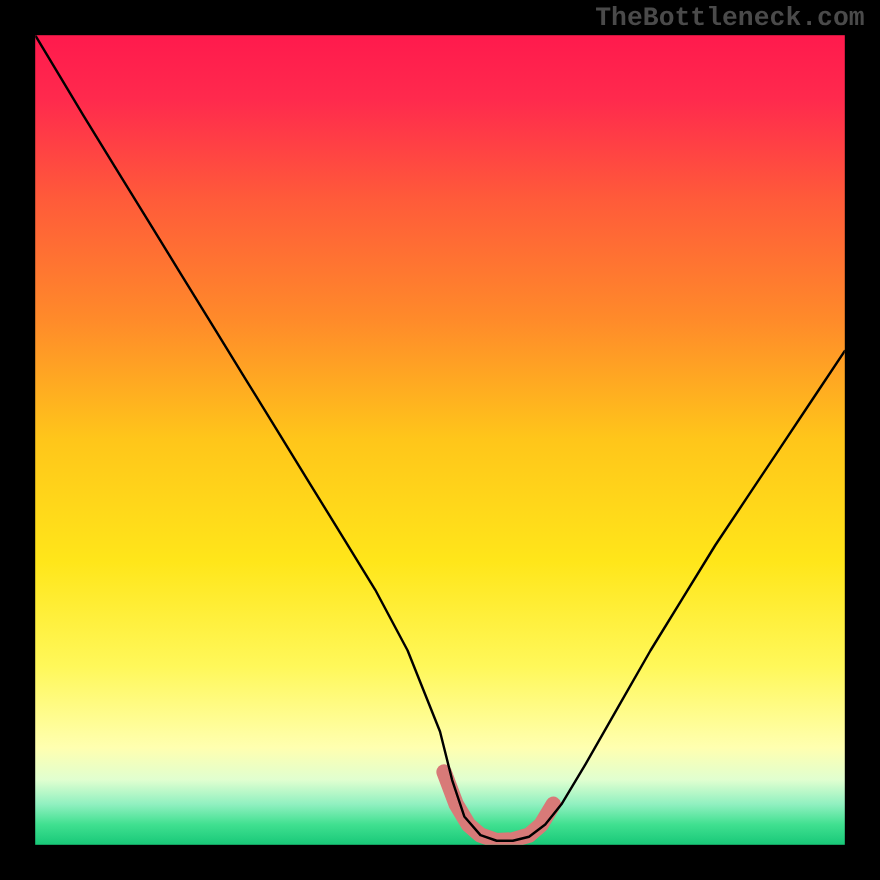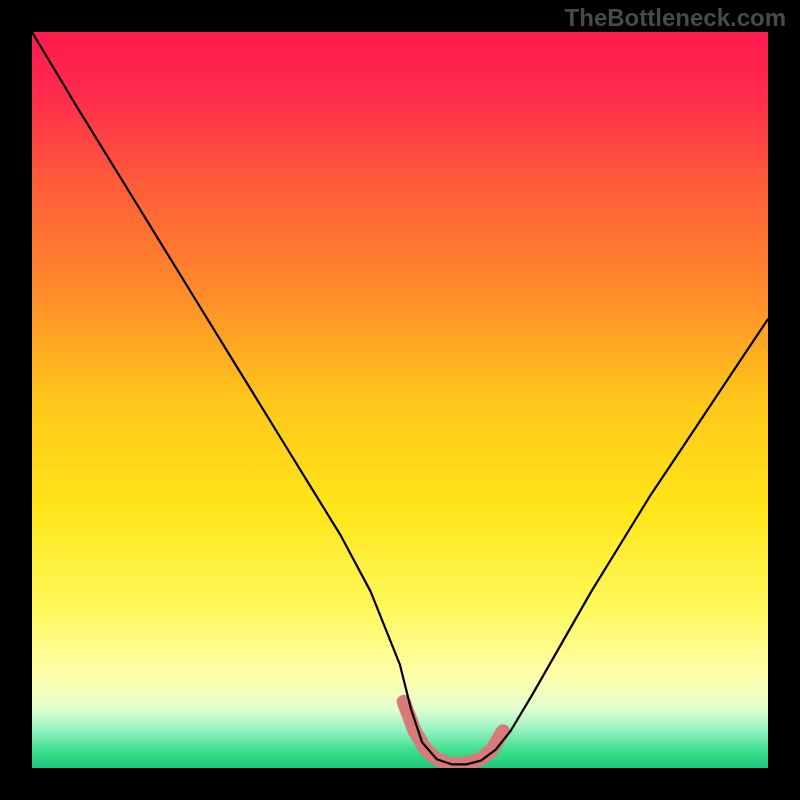--- a/index.html
+++ b/index.html
@@ -14,21 +14,21 @@
     position: relative;
     width: 800px;
     height: 800px;
     background: #000;
   }
   .watermark {
     position: absolute;
     top: 4px;
     right: 14px;
     color: #4a4a4a;
-    font-family: Liberation Sans, sans-serif;
+    font-family: Liberation Mono, monospace;
     font-size: 24px;
     font-weight: bold;
     z-index: 10;
     user-select: none;
   }
   svg {
     position: absolute;
     top: 0;
     left: 0;
   }

